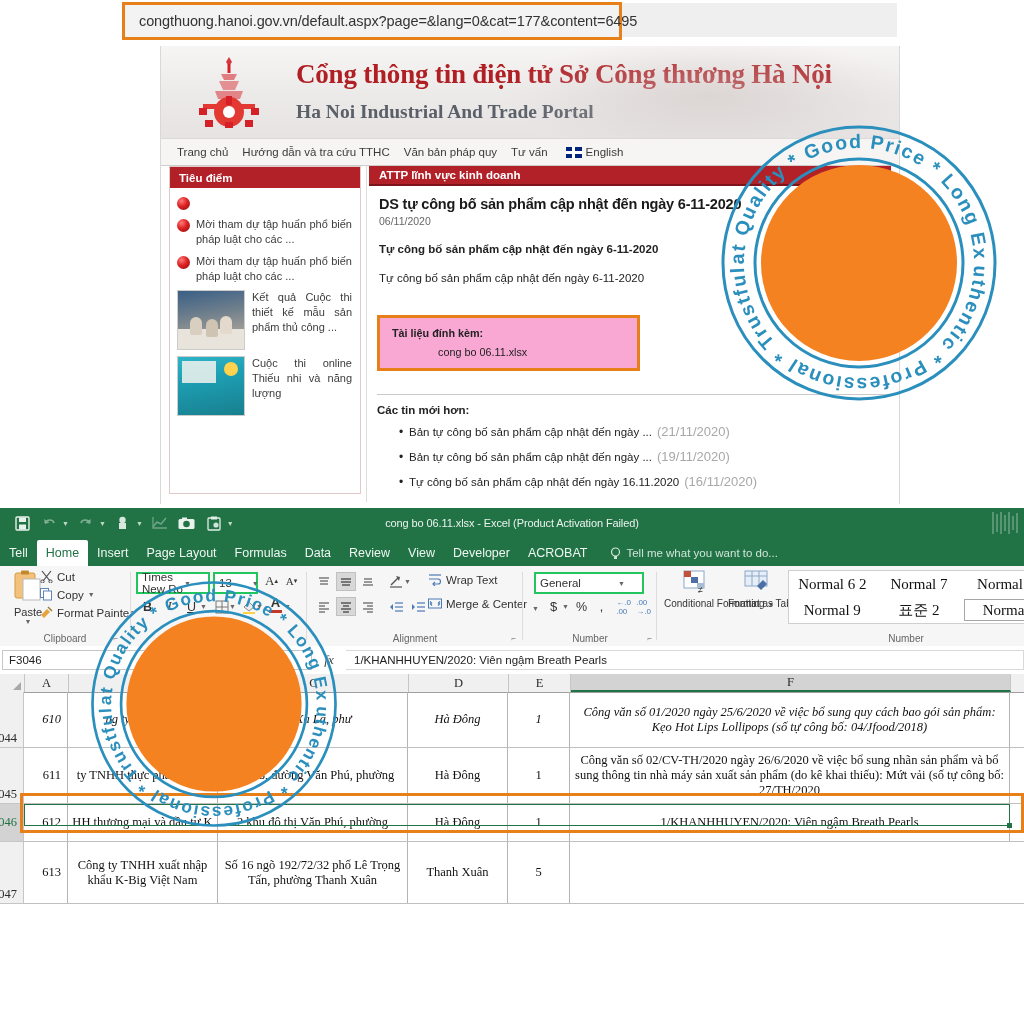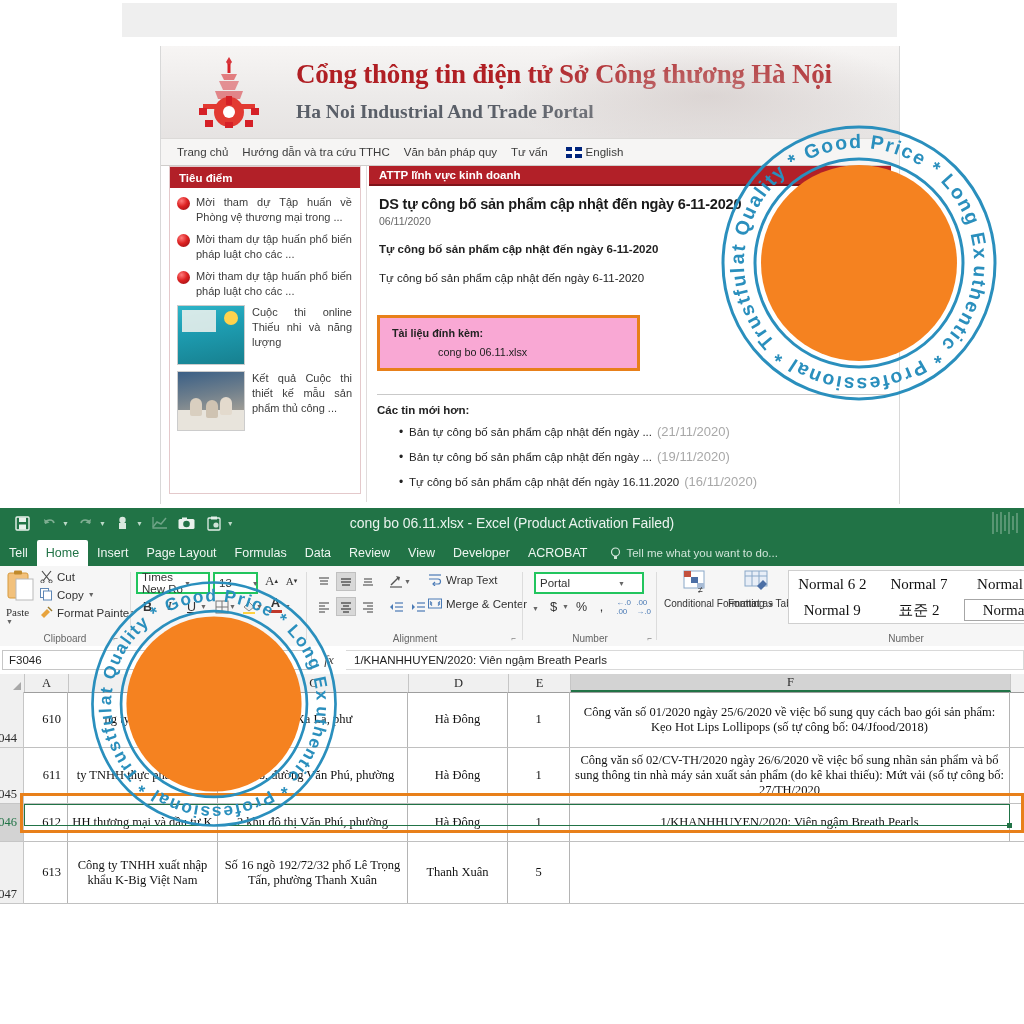--- a/index.html
+++ b/index.html
@@ -74,21 +74,21 @@
   .stamp{position:absolute;pointer-events:none;}
   .stamp svg{display:block;}
 
   
   #excel{position:absolute;left:0;top:508px;width:1024px;height:462px;background:#fff;}
   #xl-title{position:absolute;left:0;top:0;width:1024px;height:30px;background:#217346;}
   #qat{position:absolute;left:10px;top:0;height:30px;display:flex;align-items:center;gap:3px;}
   .qbtn{width:24px;height:24px;display:flex;align-items:center;justify-content:center;cursor:pointer;}
   .qcaret{font-size:7px;color:#bcd9c8;margin-left:-2px;margin-right:2px;}
   #xl-title-text{position:absolute;left:0;top:0;width:1024px;height:30px;display:flex;align-items:center;justify-content:center;
-     color:#eaf3ee;font-size:14px;letter-spacing:-0.1px;}
+     color:#eaf3ee;font-size:11px;letter-spacing:-0.1px;}
   #xl-barcode{position:absolute;right:6px;top:4px;width:26px;height:22px;}
 
   #xl-tabs{position:absolute;left:0;top:30px;width:1024px;height:28px;background:#217346;display:flex;align-items:flex-end;}
   .xtab{font-size:12.5px;color:#eef6f1;padding:0 9px;height:26px;line-height:26px;cursor:pointer;white-space:nowrap;}
   .xtab.active{background:#ffffff;color:#217346;font-weight:normal;border-radius:2px 2px 0 0;}
   #tellme{display:flex;align-items:center;gap:5px;margin-left:14px;color:#cfe4d8;font-size:11.5px;height:26px;cursor:pointer;}
 
   #ribbon{position:absolute;left:0;top:58px;width:1024px;height:80px;background:#f6f6f6;border-bottom:1px solid #d4d4d4;}
   .rgroup{position:absolute;top:0;height:80px;}
   .rgroup-label{position:absolute;bottom:2px;width:100%;text-align:center;font-size:10px;color:#666;}
@@ -138,20 +138,23 @@
   #cellsel{position:absolute;left:24px;top:130px;width:986px;height:22px;border:1.5px solid #217346;box-sizing:border-box;pointer-events:none;}
   #cellsel:after{content:"";position:absolute;right:-3px;bottom:-3px;width:5px;height:5px;background:#217346;}
 
   #xl-bottom{position:absolute;left:0;top:406px;width:1024px;height:56px;background:#fff;}
 </style>
 </head>
 <body>
 
 <div id="urlbar-wrap">
   <div id="urlbar-bg"></div>
+  <div id="urlbar-box">
+    <span id="urlbar-text">congthuong.hanoi.gov.vn/default.aspx?page=&amp;lang=0&amp;cat=177&amp;content=6495</span>
+  </div>
 </div>
 
 <div id="page">
 
   <div id="site-header">
     <div id="logo">
       <svg width="92" height="74" viewBox="0 0 92 74">
         <g fill="#d52027">
           <path d="M46 3 l3 5 -3 4 -3 -4z" opacity=".9"></path>
           <rect x="44.5" y="10" width="3" height="9"></rect>
@@ -192,38 +195,37 @@
   </div>
 
   <div id="body-cols">
     <div id="vdiv"></div>
 
     <div id="left-col">
       <div id="left-head">Tiêu điểm</div>
 
       <div class="nw">
         <span class="nw-dot"></span>
-        <span class="nw-txt">Mời tham dự Tập huấn về Phòng vệ thương mại trong ...</span>
       </div>
       <div class="nw">
         <span class="nw-dot"></span>
         <span class="nw-txt">Mời tham dự tập huấn phổ biến pháp luật cho các ...</span>
       </div>
       <div class="nw">
         <span class="nw-dot"></span>
         <span class="nw-txt">Mời tham dự tập huấn phổ biến pháp luật cho các ...</span>
       </div>
 
       <div class="nw2">
+        <span class="thumb th2"></span>
+        <span class="nw-txt">Kết quả Cuộc thi thiết kế mẫu sản phẩm thủ công ...</span>
+      </div>
+      <div class="nw2">
         <span class="thumb th1"></span>
         <span class="nw-txt">Cuộc thi online Thiếu nhi và năng lượng</span>
-      </div>
-      <div class="nw2">
-        <span class="thumb th2"></span>
-        <span class="nw-txt">Kết quả Cuộc thi thiết kế mẫu sản phẩm thủ công ...</span>
       </div>
     </div>
 
     <div id="right-col">
       <div id="rc-head">ATTP lĩnh vực kinh doanh</div>
       <div id="art-title">DS tự công bố sản phẩm cập nhật đến ngày 6-11-2020</div>
       <div id="art-date">06/11/2020</div>
       <div id="art-lead">Tự công bố sản phẩm cập nhật đến ngày 6-11-2020</div>
       <div id="art-body">Tự công bố sản phẩm cập nhật đến ngày 6-11-2020</div>
 
@@ -360,21 +362,21 @@
           <circle cx="5.5" cy="5" r="4" fill="none" stroke="#cfe4d8" stroke-width="1.2"></circle>
           <rect x="4" y="9" width="3" height="3" fill="#cfe4d8"></rect>
         </svg>
       <span>Tell me what you want to do...</span>
     </span>
   </div>
 
   <div id="ribbon">
 
     <div class="rgroup" style="left:0;width:130px;">
-      <div style="position:absolute;left:6px;top:4px;width:44px;cursor:pointer;font-family:Liberation Serif, serif;">
+      <div style="position:absolute;left:6px;top:4px;width:44px;text-align:center;cursor:pointer;">
         <svg width="30" height="32" viewBox="0 0 30 32">
             <rect x="2" y="3" width="20" height="25" rx="2" fill="#f2c17c" stroke="#d79a3d"></rect>
             <rect x="8" y="0.5" width="8" height="4" rx="1" fill="#c08a2c"></rect>
             <rect x="10" y="9" width="17" height="21" fill="#fff" stroke="#b9b9b9"></rect>
           </svg>
         <div class="rlabel" style="font-size:11px;">
           <span>Paste</span>
         </div>
         <div class="mini-caret">▼</div>
       </div>
@@ -555,21 +557,21 @@
           </svg>
         <span class="rlabel">Merge &amp; Center</span>
       </div>
       <div class="rgroup-label">Alignment</div>
       <span style="position:absolute;right:4px;bottom:3px;font-size:8px;color:#888;">⌐</span>
     </div>
     <div class="rgdiv" style="left:522px;"></div>
 
     <div class="rgroup" style="left:526px;width:128px;">
       <div class="fontbox" style="position:absolute;left:8px;top:6px;width:110px;">
-        <span>Portal</span>
+        <span>General</span>
         <span class="mini-caret">▼</span>
       </div>
       <span class="fbtn" style="position:absolute;left:0px;top:33px;">
           <span class="mini-caret">▼</span>
         </span>
       <span class="fbtn" style="position:absolute;left:18px;top:31px;font-size:13px;">
           <span>$</span>
         </span>
       <span class="mini-caret" style="position:absolute;left:36px;top:37px;">▼</span>
       <span class="fbtn" style="position:absolute;left:46px;top:31px;">
@@ -644,21 +646,21 @@
     </div>
 
     <div id="rowhdr">
       <div class="rh" style="height:56px;">3044</div>
       <div class="rh" style="height:56px;">3045</div>
       <div class="rh sel" style="height:38px;align-items:center;">3046</div>
       <div class="rh" style="height:62px;">3047</div>
     </div>
 
     <div id="cells">
-      <div class="xrow" style="height:56px;">
+      <div class="xrow" style="height:56px;font-style:italic;">
         <div class="xc a" style="width:44px;">610</div>
         <div class="xc" style="width:150px;">ng ty TNHH th</div>
         <div class="xc" style="width:190px;">mới Xa La, phư</div>
         <div class="xc" style="width:100px;">Hà Đông</div>
         <div class="xc" style="width:62px;">1</div>
         <div class="xc" style="width:440px;">Công văn số 01/2020 ngày 25/6/2020  về việc bổ sung quy cách bao gói sản phẩm: Kẹo Hot Lips Lollipops (số tự công bố: 04/Jfood/2018)</div>
       </div>
       <div class="xrow" style="height:56px;">
         <div class="xc a" style="width:44px;">611</div>
         <div class="xc" style="width:150px;">ty TNHH thực phẩm Tuấn</div>

